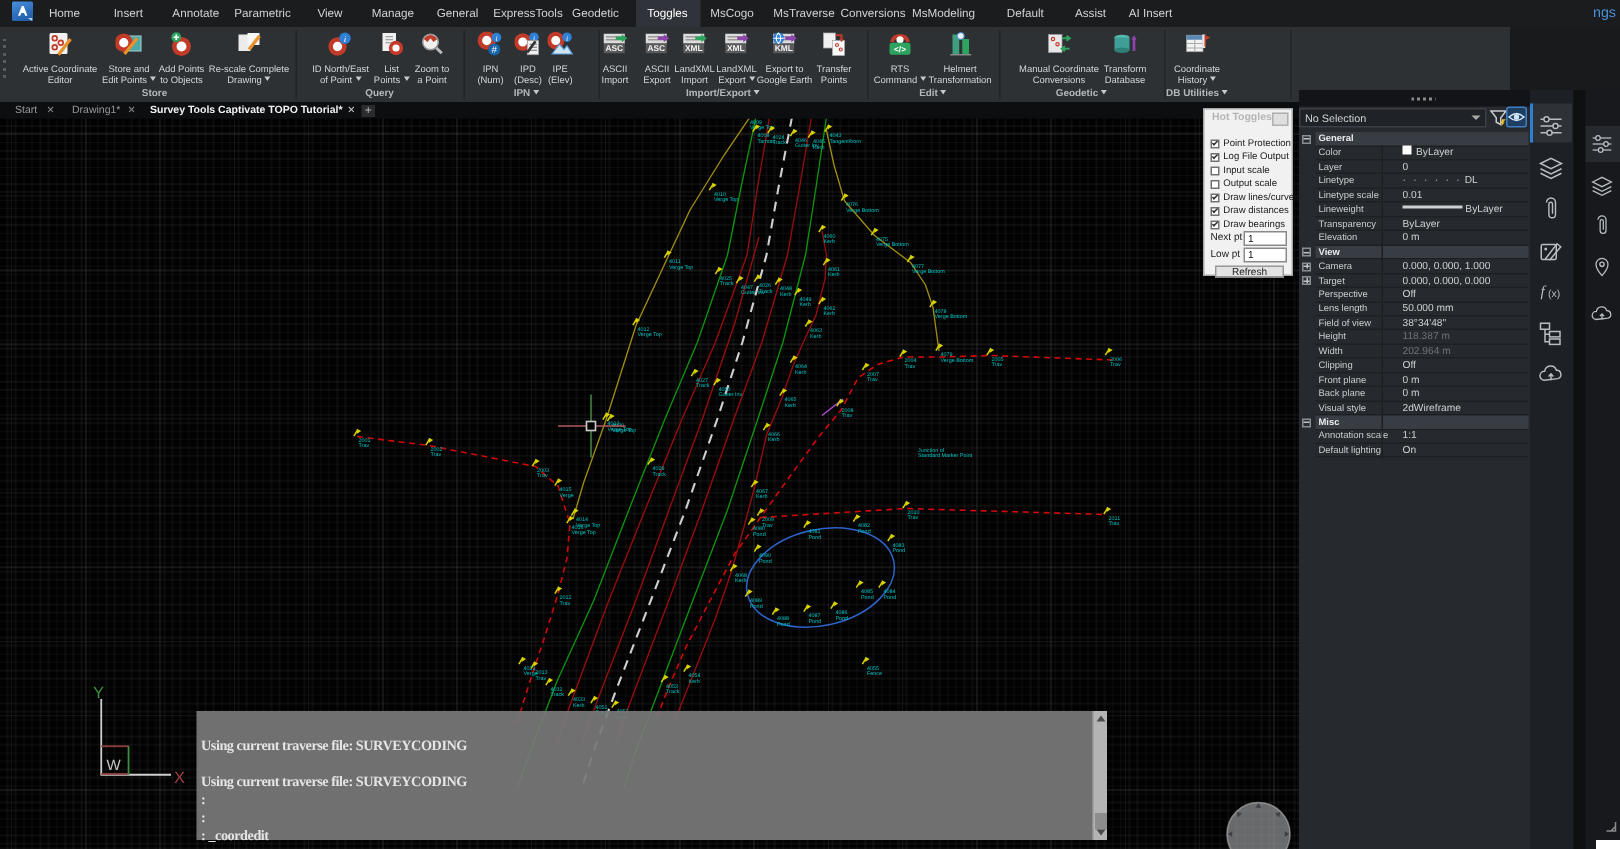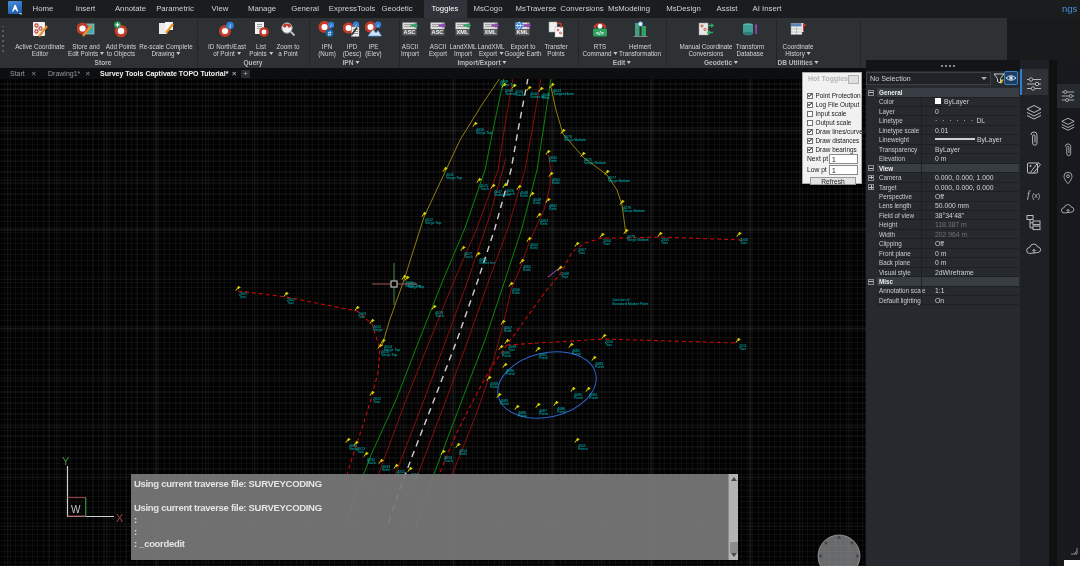--- a/index.html
+++ b/index.html
@@ -33,22 +33,22 @@
  background-color:#020202;
  background-image:
   repeating-linear-gradient(0deg, rgba(255,255,255,0.075) 0 1px, transparent 1px 49.5px),
   repeating-linear-gradient(90deg, rgba(255,255,255,0.075) 0 1px, transparent 1px 49.5px),
   repeating-linear-gradient(0deg, rgba(255,255,255,0.038) 0 1px, transparent 1px 5.5px),
   repeating-linear-gradient(90deg, rgba(255,255,255,0.038) 0 1px, transparent 1px 5.5px);
  background-position: 0 10.7px, 7.3px 0, 0 -3px, -1px 0;}
 #draw{position:absolute;left:0;top:-79px;width:866px;height:566px;}
 
 #cmd{left:131px;top:474px;width:607px;height:86px;background:rgba(120,120,120,0.93);z-index:10;}
-#cmd pre{font-family:Liberation Sans, sans-serif;font-size:9.5px;letter-spacing:-0.31px;font-weight:bold;line-height:12.1px;
- color:#e4e4e4;padding:4px 0 0 3px;}
+#cmd pre{font-family:Liberation Serif, serif;font-size:9.5px;letter-spacing:-0.31px;font-weight:bold;line-height:12.1px;
+ color:#e4e4e4;padding:18px 0 0 3px;}
 #cmdsb{left:728px;top:474px;width:10px;height:86px;background:#b4b4b4;z-index:11;border-left:1px solid #8e8e8e;}
 #cmdsb .th{position:absolute;left:1px;top:68px;width:8px;height:11px;background:#8d8d8d;}
 .chev{position:absolute;left:2px;width:0;height:0;border-left:3px solid transparent;border-right:3px solid transparent;}
 
 #hot{left:802px;top:72px;width:60px;height:112px;background:#f1f1f1;border:1px solid #a8a8a8;
  z-index:40;box-shadow:1px 2px 3px rgba(0,0,0,0.5);}
 #hot .ttl{position:absolute;left:5px;top:2px;font-size:7px;font-weight:bold;color:#b5b5b5;}
 #hot .cls{position:absolute;right:2px;top:2px;width:11px;height:9px;background:#dfdfdf;border:1px solid #b0b0b0;}
 #hot .cb{position:absolute;left:3.5px;width:6.5px;height:6.5px;background:#fff;border:1px solid #707070;}
 #hot .ck{position:absolute;left:4.5px;width:4px;height:2px;border-left:1.2px solid #333;
@@ -309,21 +309,21 @@
 <span class="mi" style="left:220px;color:#cfd2d4">View</span>
 <span class="mi" style="left:262px;color:#cfd2d4">Manage</span>
 <span class="mi" style="left:305px;color:#cfd2d4">General</span>
 <span class="mi" style="left:352px;color:#cfd2d4">ExpressTools</span>
 <span class="mi" style="left:397px;color:#cfd2d4">Geodetic</span>
 <span class="mi" style="left:445px;color:#ffffff">Toggles</span>
 <span class="mi" style="left:488px;color:#cfd2d4">MsCogo</span>
 <span class="mi" style="left:536px;color:#cfd2d4">MsTraverse</span>
 <span class="mi" style="left:582px;color:#cfd2d4">Conversions</span>
 <span class="mi" style="left:629px;color:#cfd2d4">MsModeling</span>
-<span class="mi" style="left:683.5px;color:#cfd2d4">MsDesign</span>
+<span class="mi" style="left:683.5px;color:#cfd2d4">Default</span>
 <span class="mi" style="left:727px;color:#cfd2d4">Assist</span>
 <span class="mi" style="left:767px;color:#cfd2d4">AI Insert</span>
 <span style="position:absolute;left:1062px;top:3px;font-size:9.5px;color:#4a90d9;">ngs</span>
 </div>
 <div id="ribbon" class="abs">
 <div class="gsep" style="left:197px"></div>
 <div class="gsep" style="left:309px"></div>
 <div class="gsep" style="left:399px"></div>
 <div class="gsep" style="left:578px"></div>
 <div class="gsep" style="left:666px"></div>

